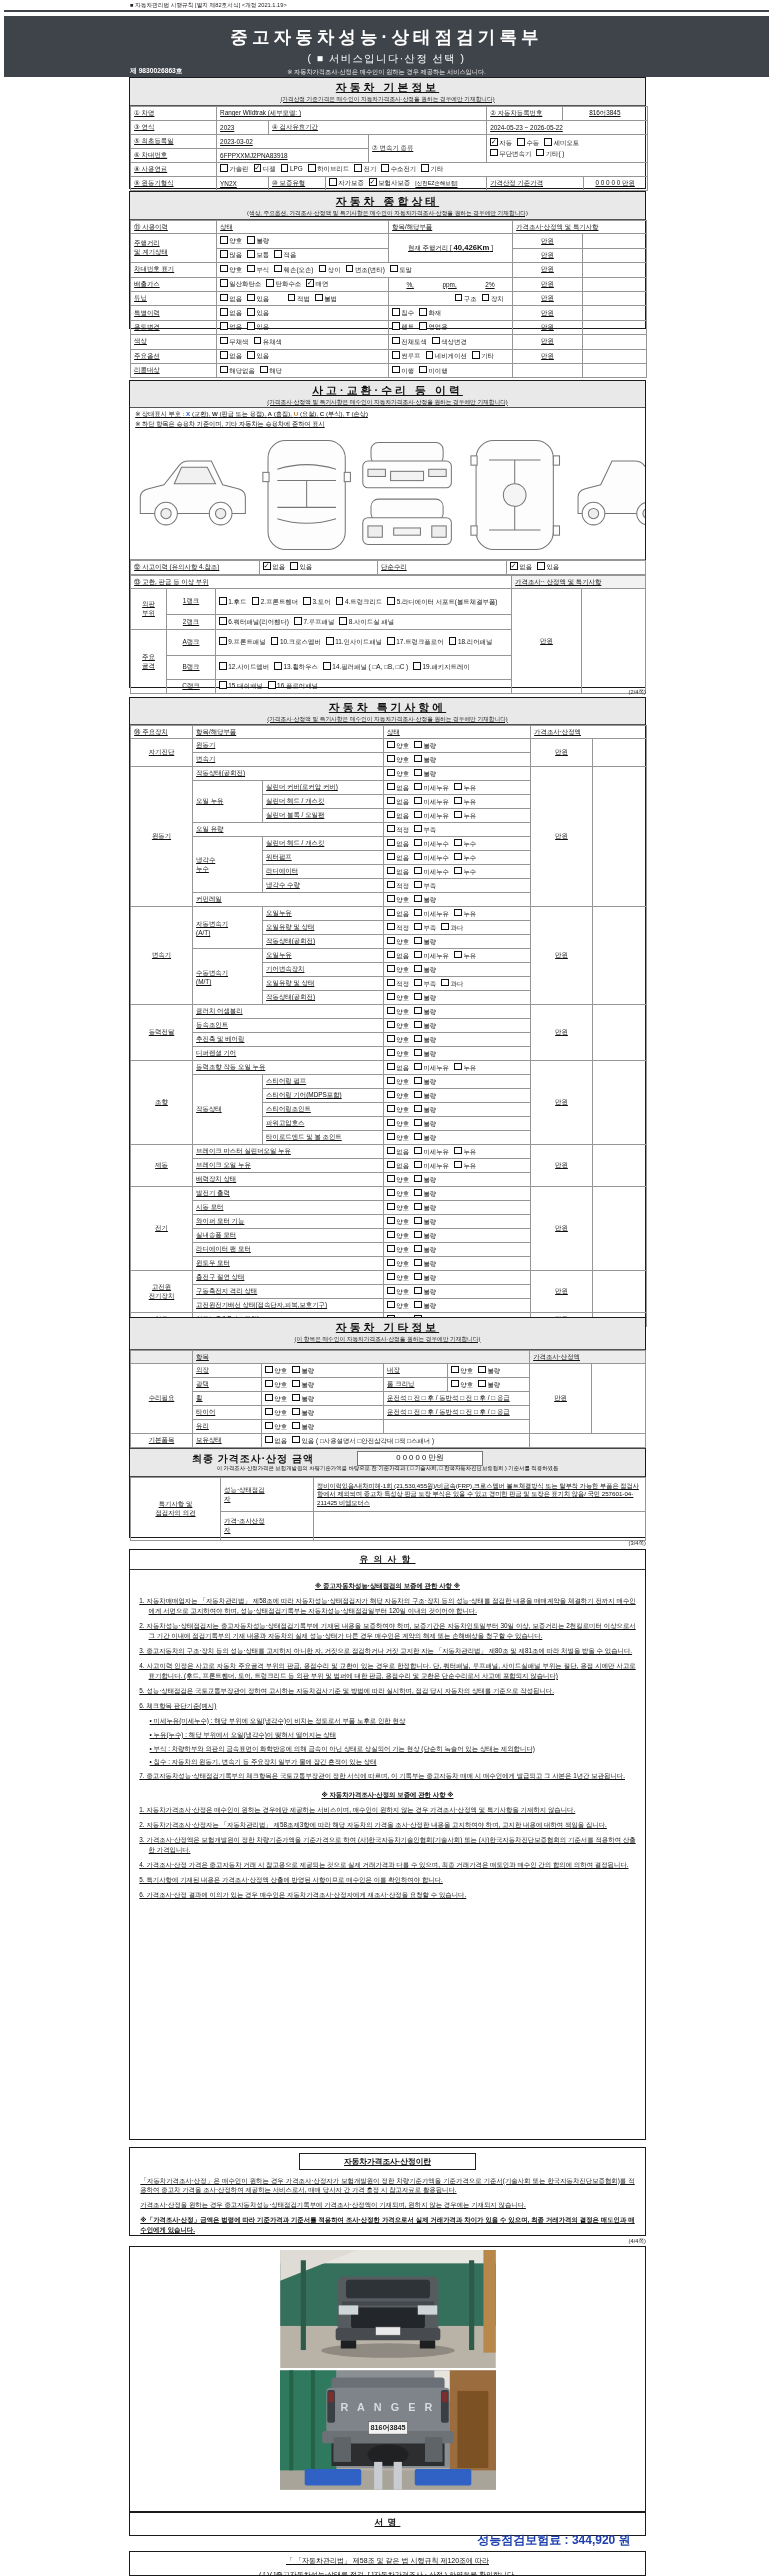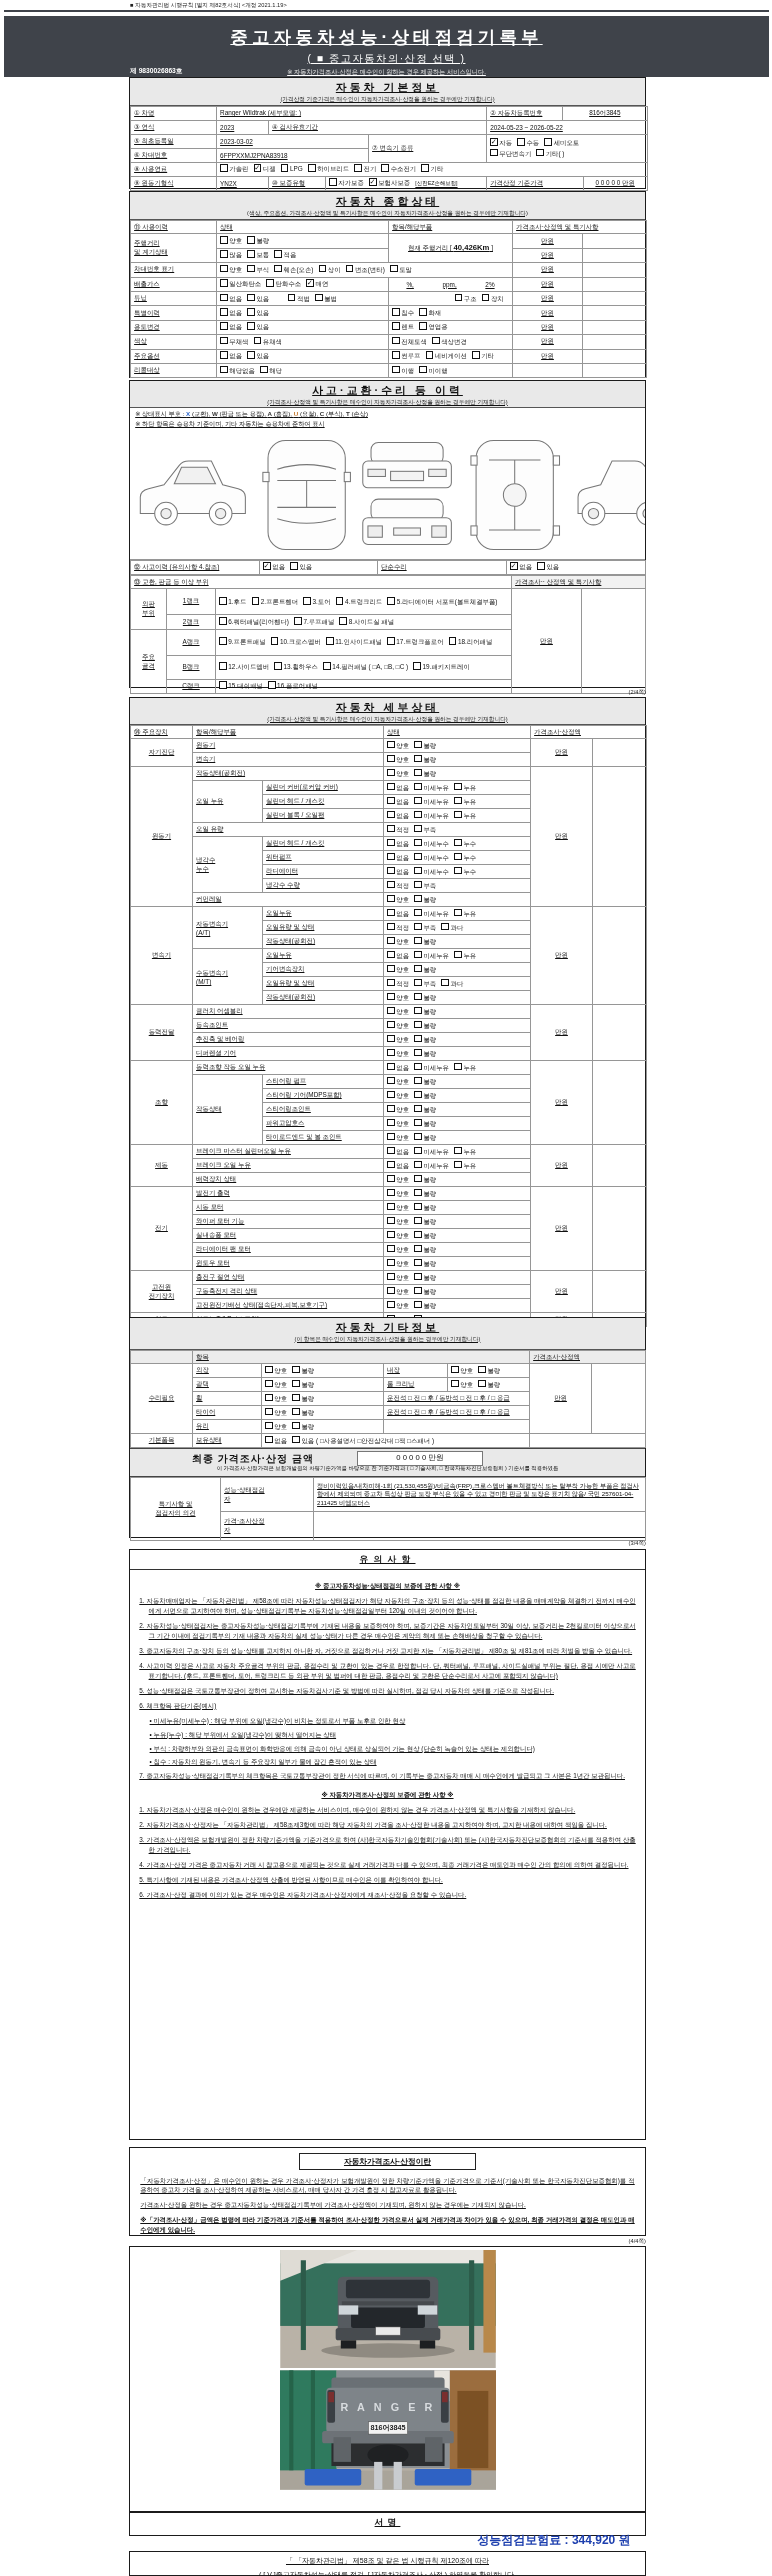--- a/index.html
+++ b/index.html
@@ -3,21 +3,21 @@
 <meta charset="utf-8">
 <style>
   html,body{margin:0;padding:0;background:#fff;}
   #page{position:relative;width:773px;height:2576px;background:#ffffff;
         font-family:"Liberation Sans","DejaVu Sans",sans-serif;color:#111;overflow:hidden;}
   .col{position:absolute;left:129px;width:517px;box-sizing:border-box;text-decoration:underline;}
   .box{border:1px solid #1b1b1b;background:#fff;box-sizing:border-box;}
   
   #formref{position:absolute;left:130px;top:1.5px;font-size:5.7px;color:#222;}
   #toprule{position:absolute;left:4.1px;right:4.1px;top:10.3px;height:2.1px;background:#3f434a;}
-  #band{position:absolute;left:4.1px;right:4.1px;top:15.5px;height:61px;background:#3f434a;color:#fff;text-decoration:underline;}
+  #band{position:absolute;left:4.1px;right:4.1px;top:15.5px;height:61px;background:#3f434a;color:#fff;}
   #band .t1{text-align:center;font-size:17.5px;font-weight:bold;letter-spacing:4.1px;padding-top:9.3px;}
   #band .t2{text-align:center;font-size:10.3px;letter-spacing:1.5px;padding-top:3.1px;}
   #band .t3{text-align:center;font-size:6.2px;color:#e9e9e9;padding-top:2.1px;}
   #docno{position:absolute;left:126px;bottom:1px;font-size:6.7px;font-weight:bold;color:#fff;}
   
   .sechead{background:#e9e9e9;text-align:center;border-bottom:0.5px solid #555;}
   .sechead .st{font-size:10.8px;font-weight:bold;letter-spacing:3.1px;padding-top:2.6px;}
   .sechead .ss{font-size:5.7px;color:#222;padding:1px 0 2.6px;}
   
   table{border-collapse:collapse;width:100%;table-layout:fixed;}
@@ -67,21 +67,21 @@
 </style>
 </head>
 <body>
 
 <div id="page">
 
   <div id="formref">■ 자동차관리법 시행규칙 [별지 제82호서식] &lt;개정 2021.1.19&gt;</div>
   <div id="toprule"></div>
   <div id="band">
     <div class="t1">중고자동차성능·상태점검기록부</div>
-    <div class="t2">( ■ 중고자동차의·산정 선택 )</div>
+    <div class="t2">( ■ 서비스입니다·산정 선택 )</div>
     <div class="t3">※ 자동차가격조사·산정은 매수인이 원하는 경우 제공하는 서비스입니다.</div>
     <div id="docno">제 9830026863호</div>
   </div>
 
   <div class="col box" style="top:77px;height:112px;">
     <div class="sechead" style="height:27px;">
       <div class="st">자동차 기본정보</div>
       <div class="ss">(가격산정 기준가격은 매수인이 자동차가격조사·산정을 원하는 경우에만 기재합니다)</div>
     </div>
     <table>
@@ -131,21 +131,21 @@
         <td>YN2X</td>
         <td>⑩ 보증유형</td>
         <td colspan="3"><span><span class="cbi"><span class="cb"></span><span class="cbl">자가보증</span></span><span class="cbi"><span class="cb ck"></span><span class="cbl">보험사보증</span></span></span><span style="font-size:5.4px">[신한EZ손해보험]</span></td>
         <td colspan="2">가격산정 기준가격</td>
         <td class="c">0 0 0 0 0 만원</td>
       </tr>
     </tbody>
       </table>
   </div>
 
-  <div class="col box" style="top:191px;height:187px;">
+  <div class="col box" style="top:191px;height:138px;">
     <div class="sechead" style="height:27px;">
       <div class="st">자동차 종합상태</div>
       <div class="ss">(색상, 주요옵션, 가격조사·산정액 및 특기사항은 매수인이 자동차가격조사·산정을 원하는 경우에만 기재합니다)</div>
     </div>
     <table>
       <colgroup>
           <col style="width:86px">
           <col style="width:172px">
           <col style="width:124px">
           <col style="width:70px">
@@ -362,21 +362,21 @@
         <td class="c">C랭크</td>
         <td><span class="cbi"><span class="cb"></span><span class="cbl">15.대쉬패널</span></span><span class="cbi"><span class="cb"></span><span class="cbl">16.플로어패널</span></span></td>
       </tr>
     </tbody>
       </table>
   </div>
   <div class="pagemark" style="top:689px;">(2/4쪽)</div>
 
   <div class="col box" style="top:697px;height:621px;">
     <div class="sechead" style="height:26px;">
-      <div class="st">자동차 세부상태</div>
+      <div class="st">자동차 특기사항에</div>
       <div class="ss">(가격조사·산정액 및 특기사항은 매수인이 자동차가격조사·산정을 원하는 경우에만 기재합니다)</div>
     </div>
     <table>
       <colgroup>
           <col style="width:62px">
           <col style="width:70px">
           <col style="width:121px">
           <col style="width:147px">
           <col style="width:62px">
           <col style="width:54px">

